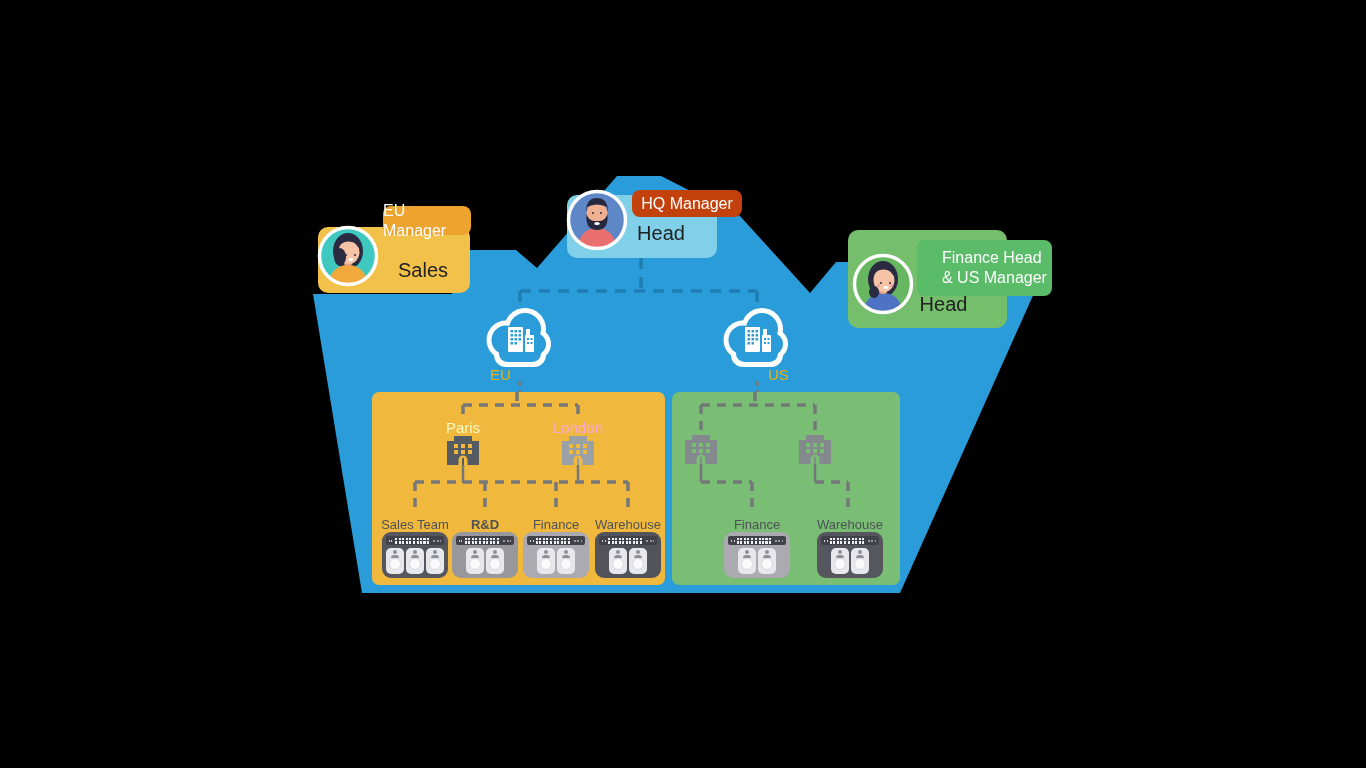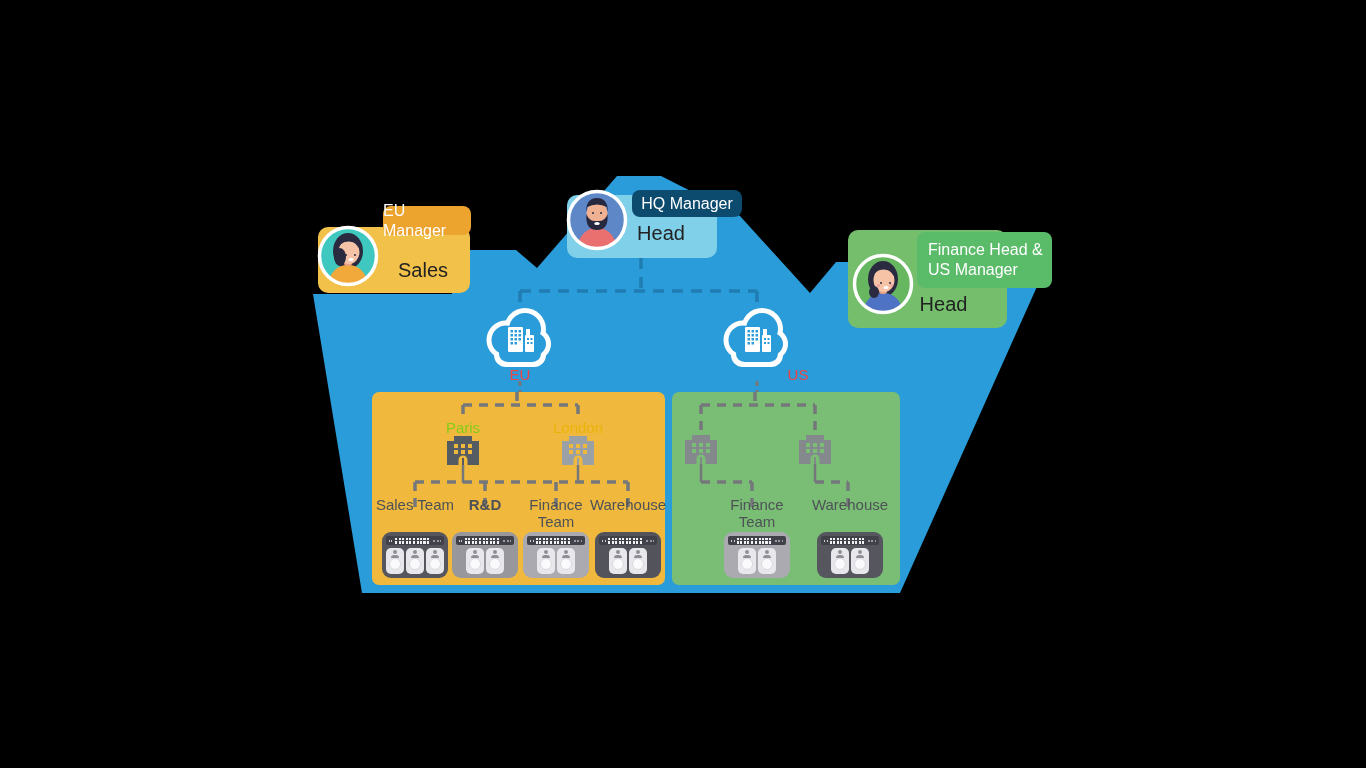--- a/index.html
+++ b/index.html
@@ -8,31 +8,31 @@
   svg.layer{position:absolute;left:0;top:0;}
 
   
   .namecard{position:absolute;border-radius:10px;display:flex;color:#222;font-size:20px;}
   .namecard span{margin:auto;}
   .badge{position:absolute;border-radius:8px;color:#fff;font-size:16px;line-height:20px;
          display:flex;align-items:center;justify-content:center;text-align:left;}
   .lucy-card{left:318px;top:227px;width:152px;height:66px;background:#F2C14A;padding:20px 0 0 58px;box-sizing:border-box;}
   .lucy-badge{left:383px;top:206px;width:88px;height:29px;background:#ECA42F;}
   .brain-card{left:567px;top:195px;width:150px;height:63px;background:#7FD0E8;padding:14px 0 0 38px;box-sizing:border-box;}
-  .brain-badge{left:632px;top:190px;width:110px;height:27px;background:#0c4a6e;}
+  .brain-badge{left:632px;top:190px;width:110px;height:27px;background:#c2410c;}
   .mary-card{left:848px;top:230px;width:159px;height:98px;background:#74BE6C;padding:50px 0 0 32px;box-sizing:border-box;}
-  .mary-badge{left:917px;top:232px;width:135px;height:56px;background:#5ABB69;justify-content:flex-start;padding-left:11px;box-sizing:border-box;}
+  .mary-badge{left:917px;top:240px;width:135px;height:56px;background:#5ABB69;justify-content:flex-start;padding-left:25px;box-sizing:border-box;}
   .avatar{position:absolute;width:62px;height:62px;}
 
   
-  .cloud-label{position:absolute;width:60px;text-align:center;font-size:15px;color:#ef4444;}
+  .cloud-label{position:absolute;width:60px;font-size:15px;color:#eab308;}
   .city-label{position:absolute;width:100px;text-align:center;font-size:15px;}
 
   
-  .tlabel{position:absolute;top:496px;width:80px;text-align:center;font-size:15px;color:#4E5256;}
+  .tlabel{position:absolute;top:517px;width:80px;text-align:center;font-size:13px;color:#4E5256;}
   .tbox{position:absolute;top:532px;width:66px;height:46px;border-radius:9px;box-sizing:border-box;}
   .switch{height:9px;margin:4px 4px 3px;background:#41414A;border-radius:2px;
           display:flex;align-items:center;gap:2px;padding:0 3px;}
   .sw-dots{width:4px;height:2px;background:repeating-linear-gradient(90deg,#cfcfd4 0 1px,transparent 1px 2.5px);}
   .sw-ports{flex:0 0 16px;height:6px;background-image:
       linear-gradient(180deg, rgba(0,0,0,0) 2.4px, #41414A 2.4px, #41414A 3.5px, rgba(0,0,0,0) 3.5px),
       repeating-linear-gradient(90deg,#f2f2f4 0 2px, rgba(0,0,0,0) 2px 3.5px);}
   .sw-tail{width:8px;height:2px;margin-left:auto;background:repeating-linear-gradient(90deg,#9a9aa2 0 2px,transparent 2px 3.5px);}
   .users{display:flex;justify-content:center;gap:2px;}
   .utile{width:18px;height:26px;background:#E8E8EC;border-radius:5px;display:flex;flex-direction:column;align-items:center;padding-top:2px;box-sizing:border-box;}
@@ -207,22 +207,22 @@
           <rect x="5" y="-1" width="4" height="4"></rect>
       </g>
       <path d="M-4.5,14 L-4.5,9 A4.5,4.5 0 0 1 4.5,9 L4.5,14 Z" fill="#79BE74"></path>
       <rect x="-1" y="7" width="2" height="7" fill="#84898E"></rect>
     </g>
   </svg>
 
   <div class="cloud-label" style="left:490px;top:366px;">EU</div>
   <div class="cloud-label" style="left:768px;top:366px;">US</div>
 
-  <div class="city-label" style="left:413px;top:419px;color:#84cc16;">Paris</div>
-  <div class="city-label" style="left:528px;top:419px;color:#eab308;">London</div>
+  <div class="city-label" style="left:413px;top:419px;color:#fef9c3;">Paris</div>
+  <div class="city-label" style="left:528px;top:419px;color:#f9a8d4;">London</div>
 
   <div class="tlabel" style="left:375px;">Sales Team</div>
   <div class="tlabel" style="left:445px;font-weight:bold;">R&amp;D</div>
   <div class="tlabel" style="left:516px;">Finance Team</div>
   <div class="tlabel" style="left:588px;">Warehouse</div>
 
   <div class="tbox" style="left:382px;background:#56565E;">
     <div class="switch">
         <span class="sw-dots"></span>
         <span class="sw-ports"></span>

